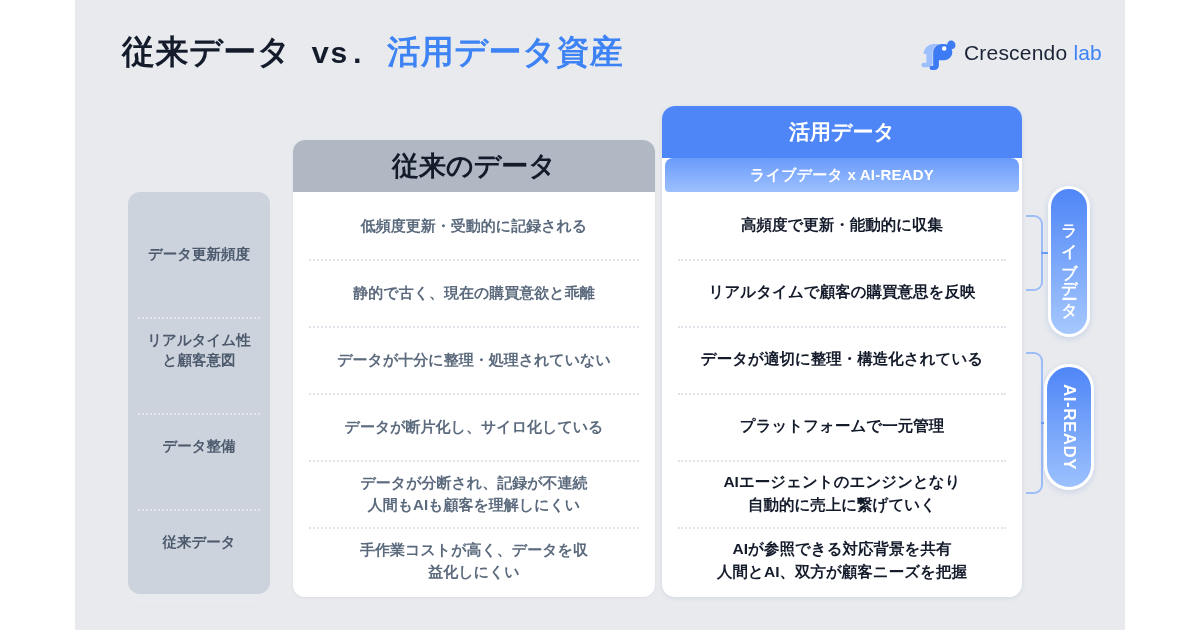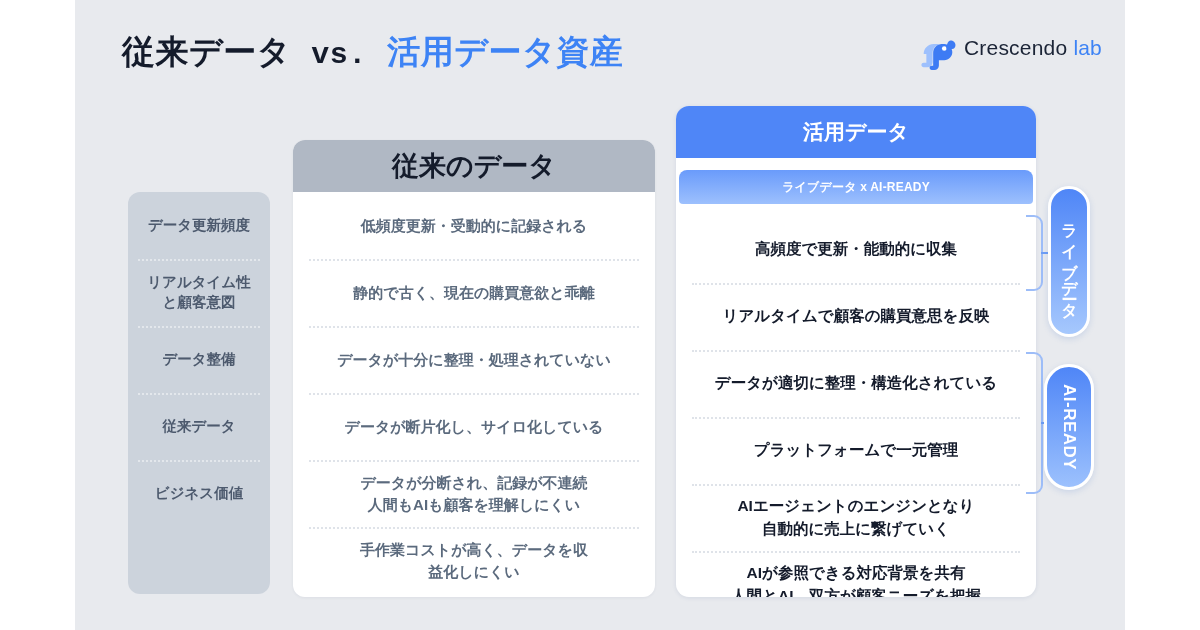--- a/index.html
+++ b/index.html
@@ -32,20 +32,21 @@
     white-space: nowrap;
     font-family: Liberation Mono, monospace;
   }
   .header-title .accent { color: #3d83f5; }
   .header-title .vs { font-size: 30px; }
 
   .logo {
     position: absolute;
     right: 98px; top: 36px;
     display: flex;
+    align-items: center;
     gap: 6px;
   }
   .logo-mark { width: 40px; height: 34px; display:block; }
   .logo-text {
     font-size: 21px;
     font-weight: 400;
     color: #1b2436;
     letter-spacing: .2px;
     white-space: nowrap;
   }
@@ -65,20 +66,21 @@
     display: flex;
     align-items: center;
     justify-content: center;
     text-align: center;
     font-size: 14.5px;
     font-weight: 700;
     color: #4d5a6e;
     line-height: 1.35;
     padding: 0 12px;
     position: relative;
+    margin-top: 29px;
   }
   .label-cell + .label-cell::before {
     content: "";
     position: absolute;
     left: 10px; right: 10px; top: 0;
     border-top: 2px dotted #e3e7ec;
   }
 
   
   .card-legacy {
@@ -110,40 +112,40 @@
   .row-legacy + .row-legacy::before {
     content: "";
     position: absolute;
     left: 16px; right: 16px; top: 0;
     border-top: 2px dotted #dfe3e9;
   }
 
   
   .card-active {
     position: absolute;
-    left: 676px; top: 106px;
+    left: 662px; top: 106px;
     width: 360px; height: 491px;
     background: #ffffff;
     border-radius: 13px;
     overflow: hidden;
     box-shadow: 0 1px 4px rgba(40,70,130,.10);
   }
   .card-active .card-head {
     height: 52px;
     background: #4f86f7;
     display: flex; align-items: center; justify-content: center;
     font-size: 21px; font-weight: 700; color: #ffffff;
   }
   .card-active .card-sub {
     height: 34px;
-    margin: 12px 3px;
+    margin: 0 3px;
     border-radius: 8px 8px 4px 4px;
     background: linear-gradient(180deg, #6a9bfb 0%, #9dc0fd 100%);
     display: flex; align-items: center; justify-content: center;
-    font-size: 12px; font-weight: 700; color: #ffffff;
+    font-size: 15px; font-weight: 700; color: #ffffff;
     letter-spacing: .2px;
   }
   .rows-active { }
   .row-active {
     height: 67px;
     display: flex; align-items: center; justify-content: center;
     text-align: center;
     font-size: 15.5px; font-weight: 700;
     color: #141b2b;
     line-height: 1.45;

